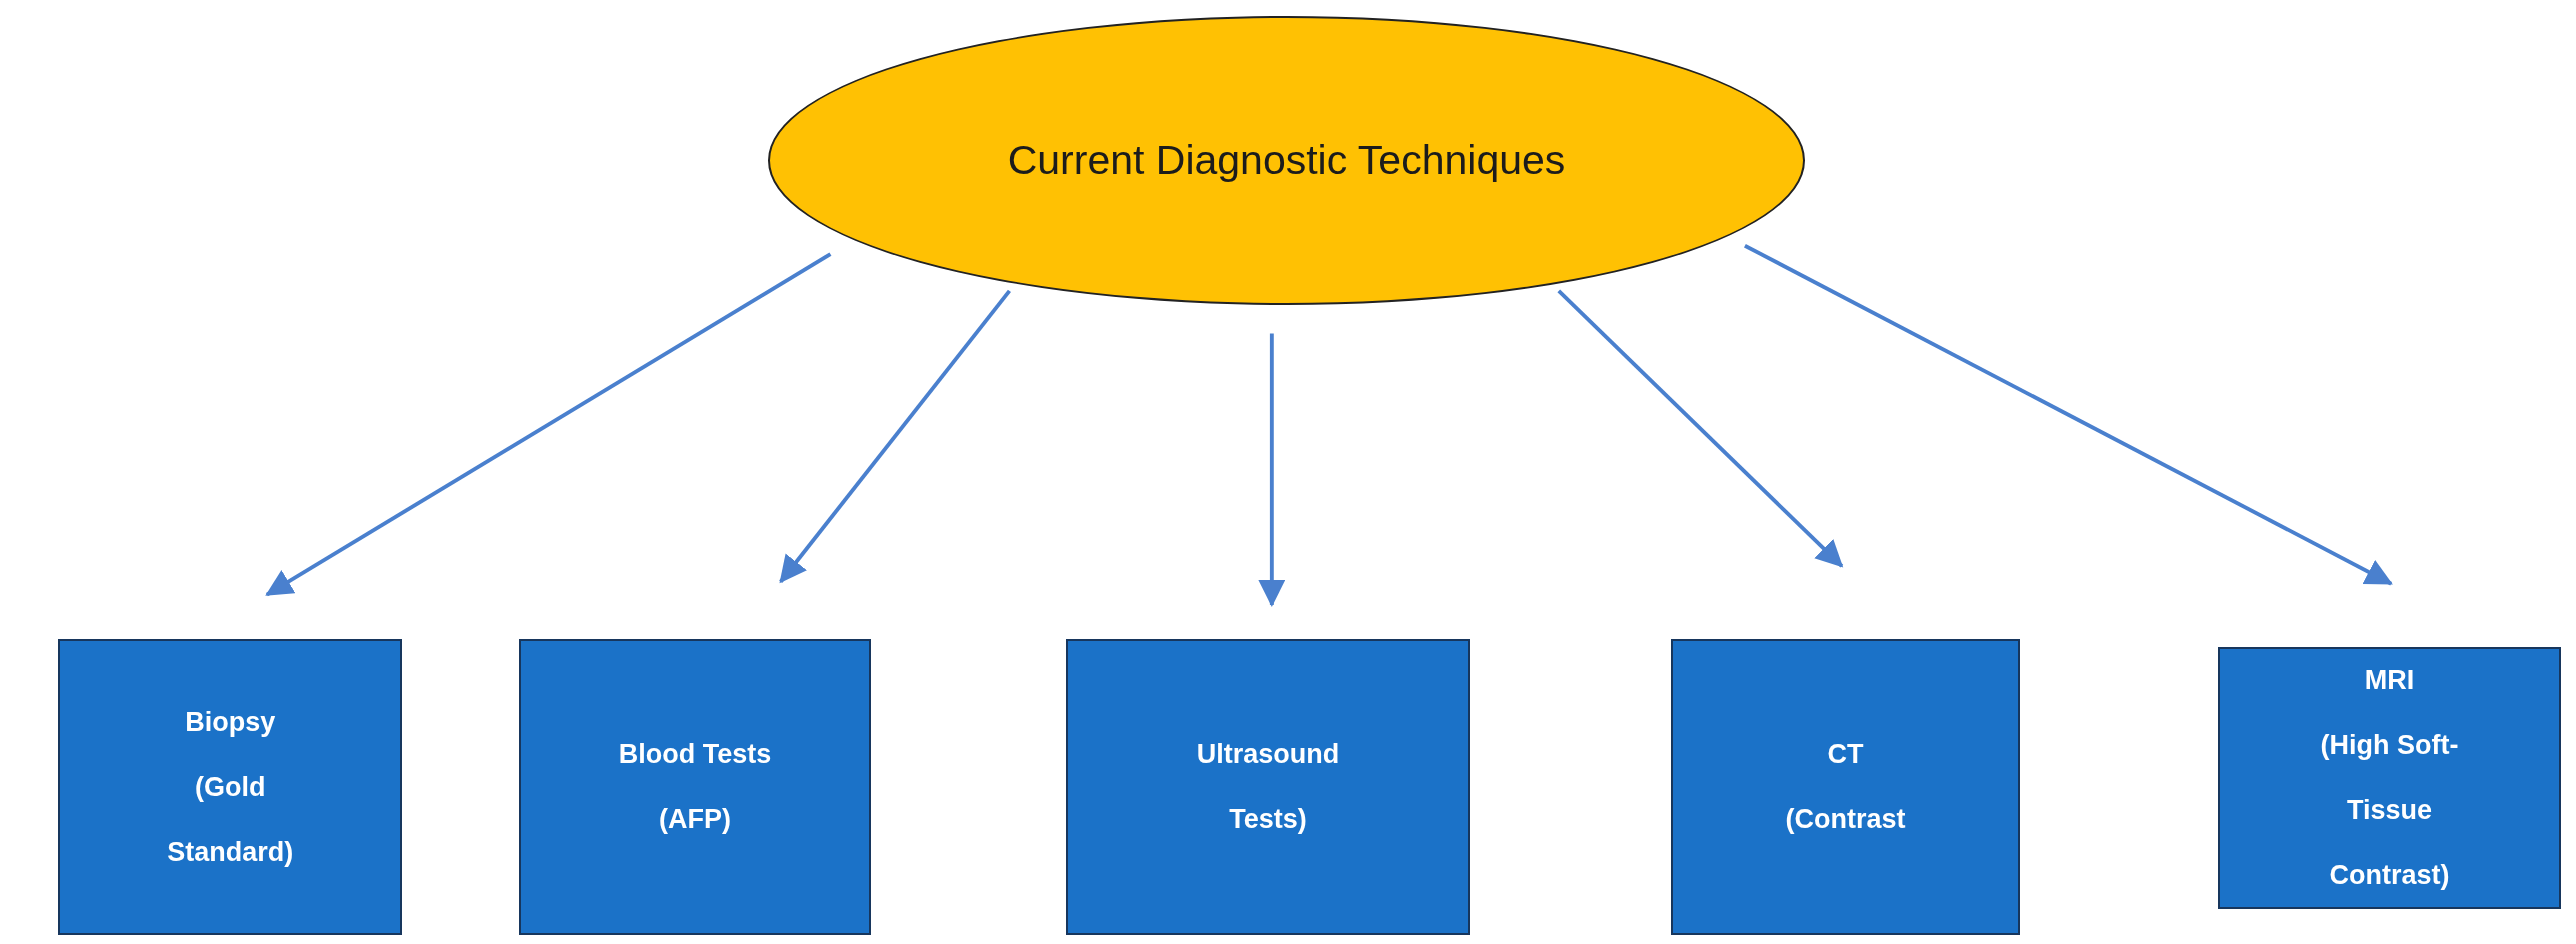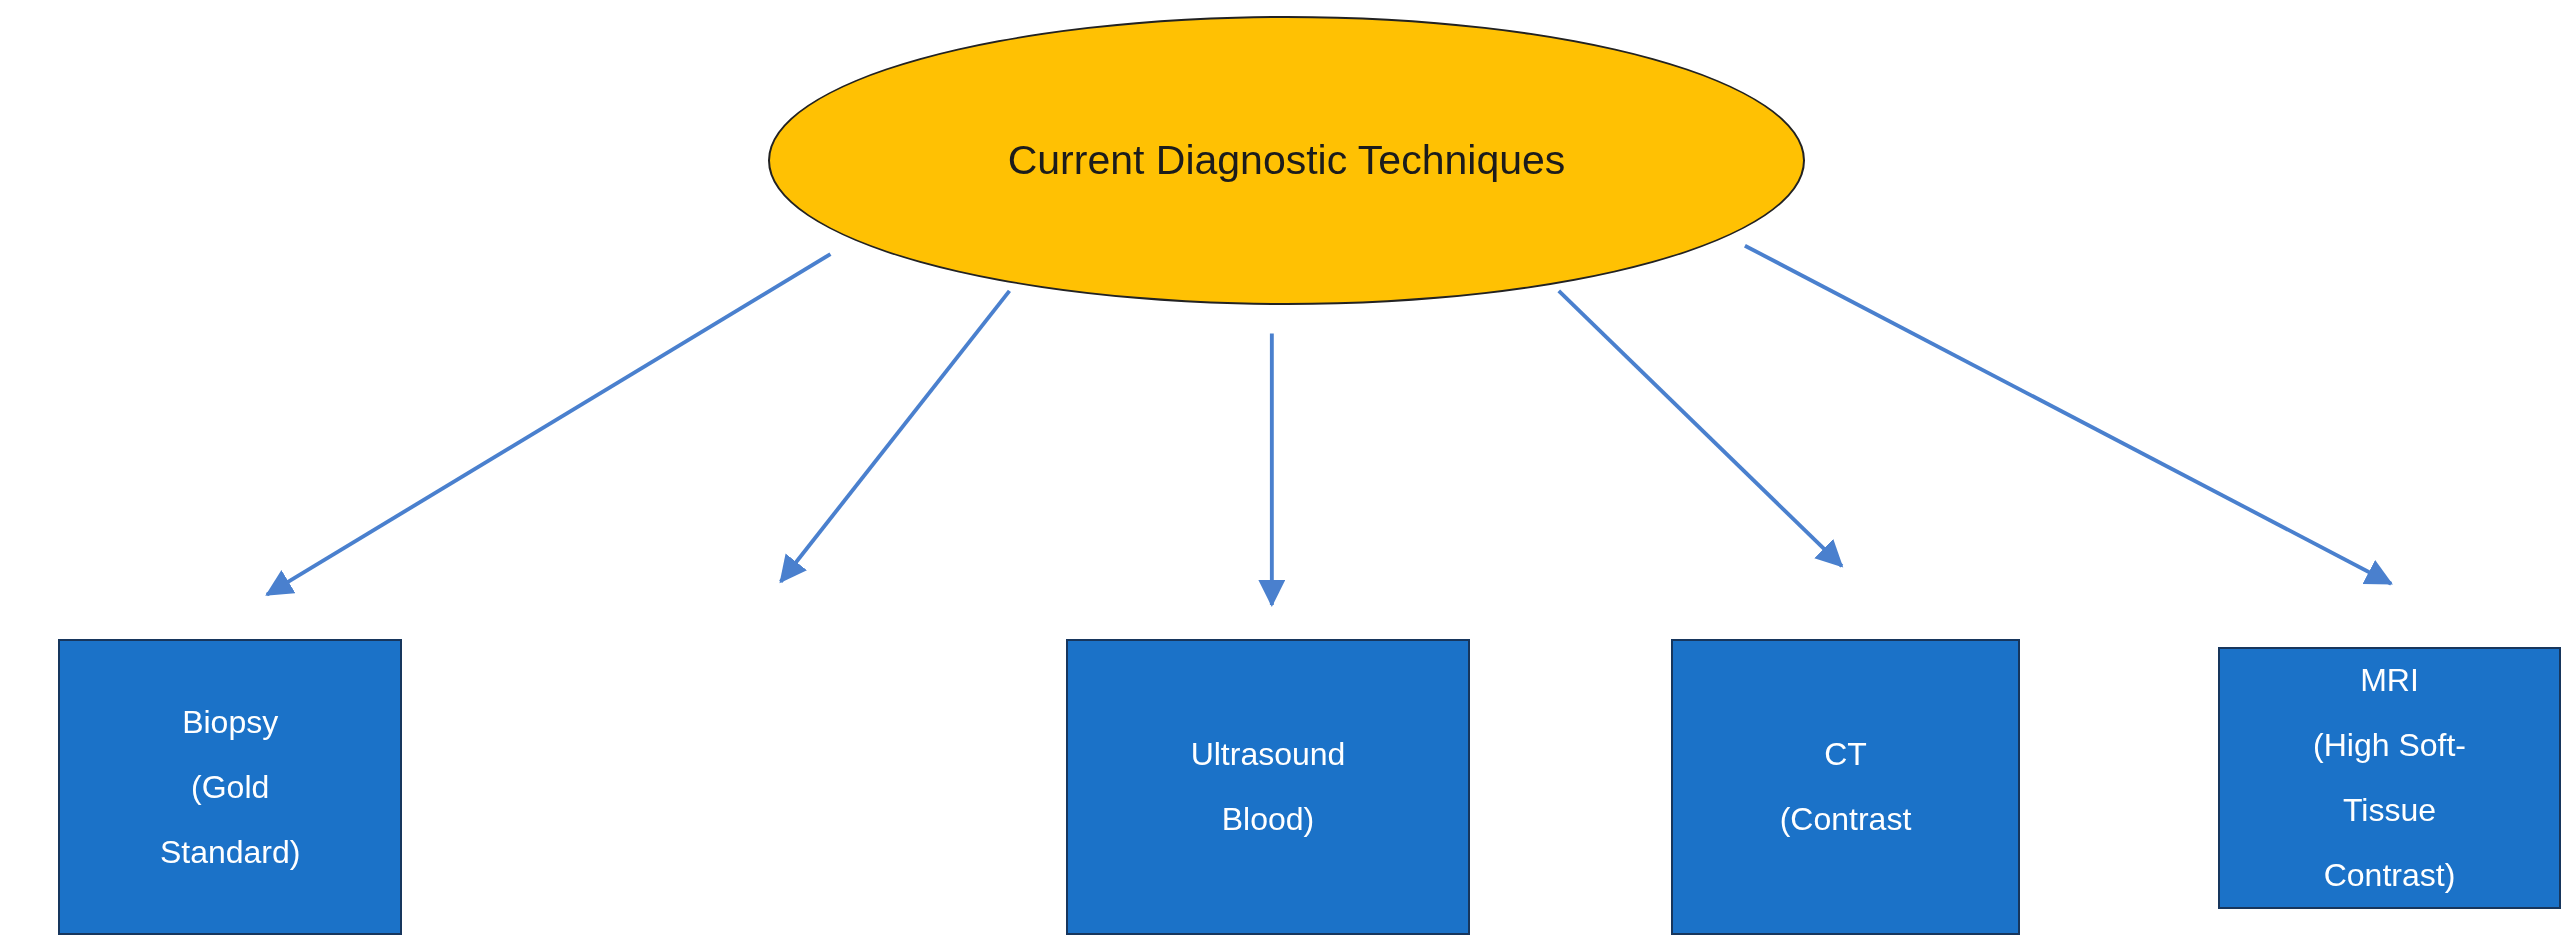--- a/index.html
+++ b/index.html
@@ -52,22 +52,22 @@
     border: 2.6px solid var(--box-border, #17365D);
     box-sizing: border-box;
     display: flex;
     flex-direction: column;
     align-items: center;
     justify-content: center;
     text-align: center;
   }
   .node-line {
     color: var(--box-text, #FFFFFF);
-    font-size: 32px;
-    font-weight: normal;
+    font-size: 27px;
+    font-weight: bold;
     line-height: 65px;
     white-space: pre-wrap;
     text-align: center;
   }
   .box-biopsy     { left: 14.2px;   top: 639px;  width: 344px; height: 296px; margin-left: 44px; }
   .box-blood      { left: 519px;  top: 639px;  width: 352px; height: 296px; }
   .box-ultrasound { left: 1066px; top: 639px;  width: 404px; height: 296px; }
   .box-ct         { left: 1671px; top: 639px;  width: 349px; height: 296px; }
   .box-mri        { left: 2218px; top: 647px; width: 343px; height: 262px; }
 </style>
@@ -92,24 +92,28 @@
   <div class="root-ellipse">
     <span class="root-label">Current Diagnostic Techniques</span>
   </div>
 
   <div class="node-box box-biopsy">
     <span class="node-line">Biopsy</span>
     <span class="node-line">(Gold</span>
     <span class="node-line">Standard)</span>
   </div>
 
+  <div class="node-box box-blood">
+    <span class="node-line">Blood Tests</span>
+    <span class="node-line">(AFP)</span>
+  </div>
 
   <div class="node-box box-ultrasound">
     <span class="node-line">Ultrasound</span>
-    <span class="node-line">Blood)</span>
+    <span class="node-line">Tests)</span>
   </div>
 
   <div class="node-box box-ct">
     <span class="node-line">CT</span>
     <span class="node-line">(Contrast</span>
   </div>
 
   <div class="node-box box-mri">
     <span class="node-line">MRI</span>
     <span class="node-line">(High Soft-</span>

